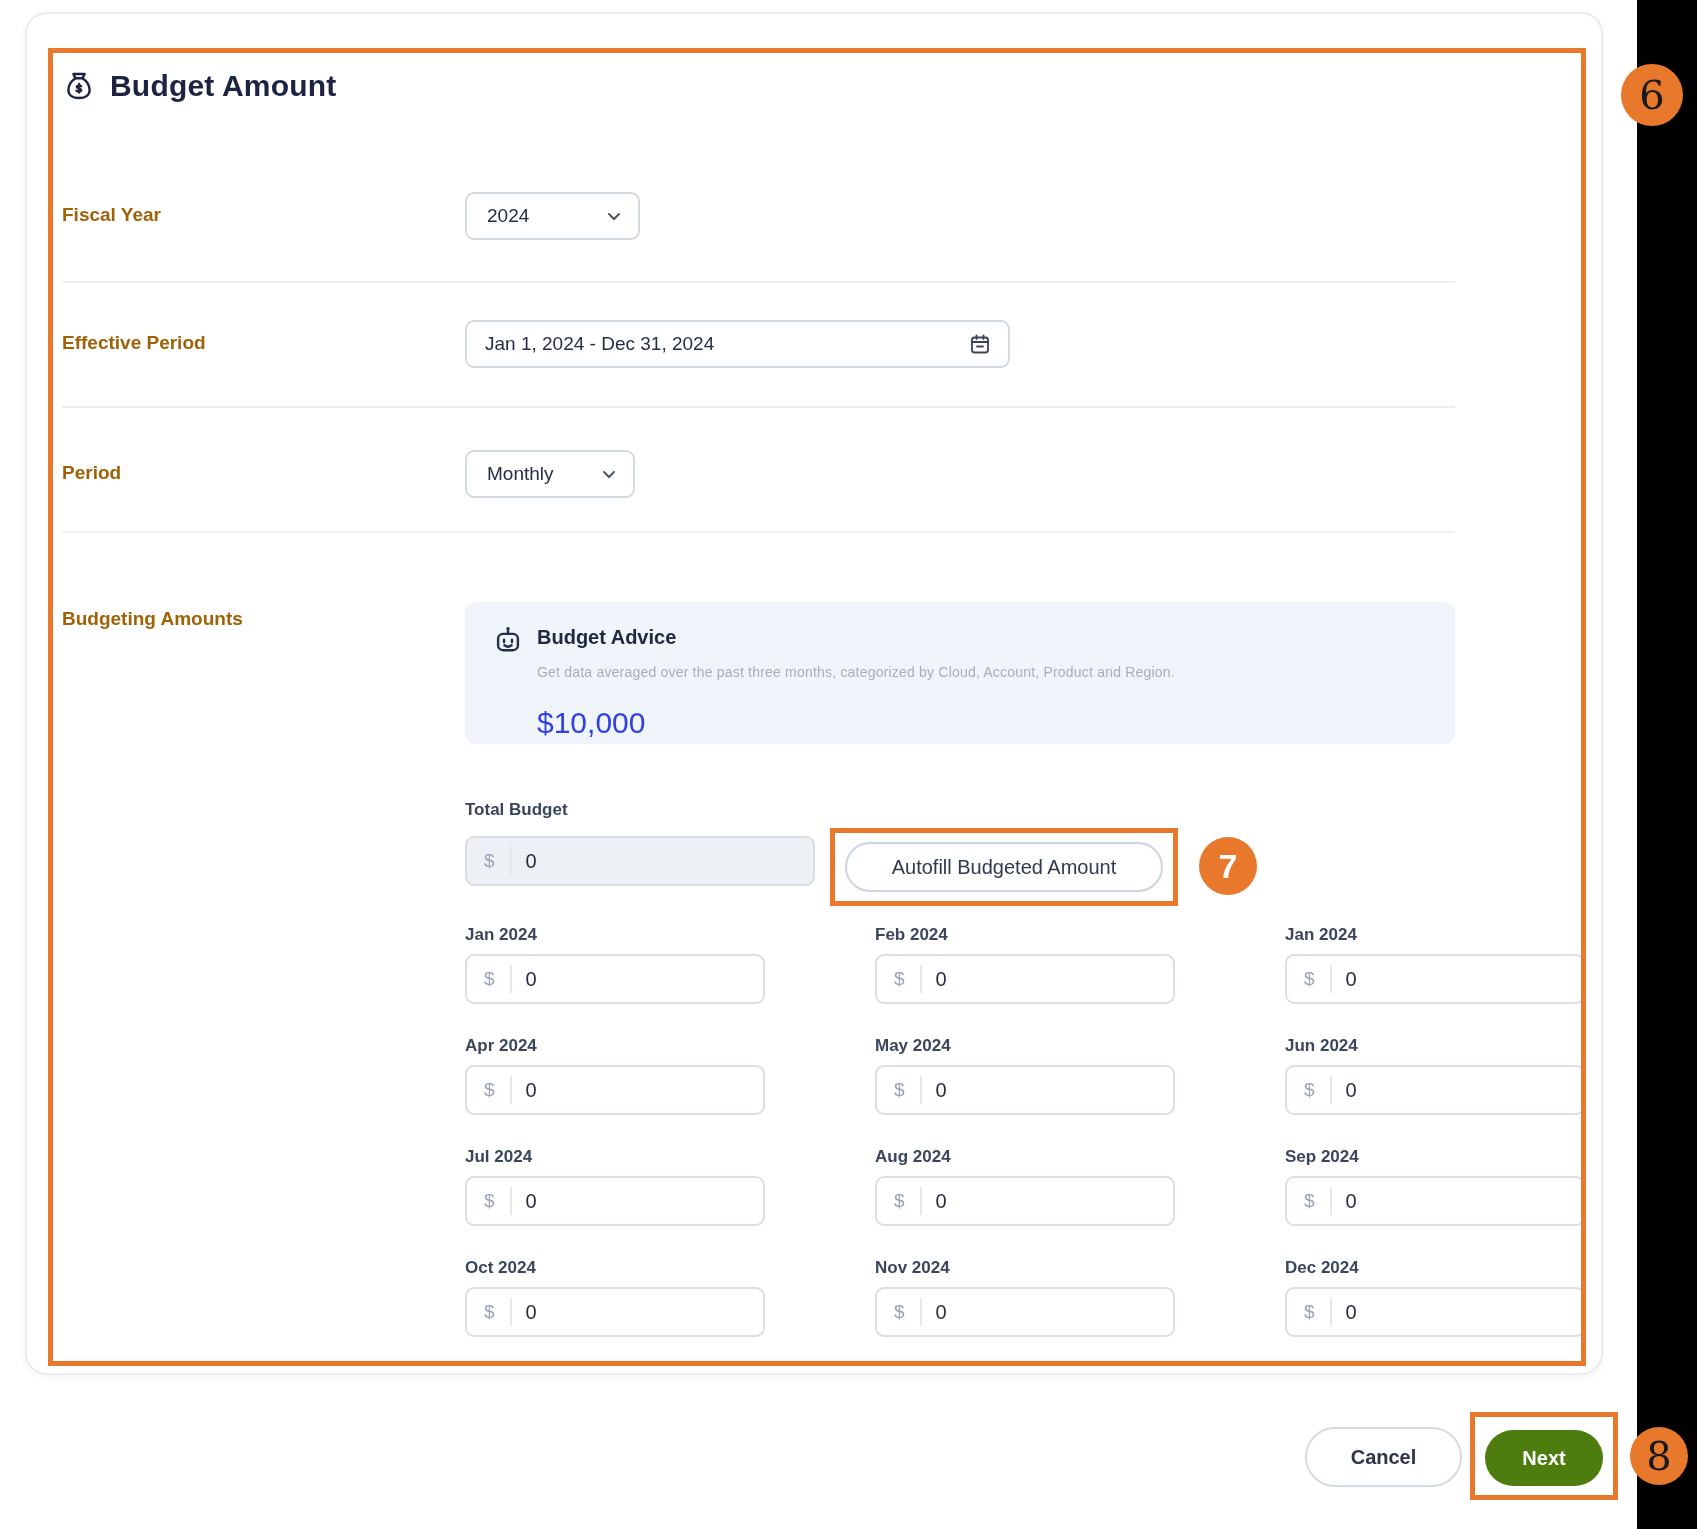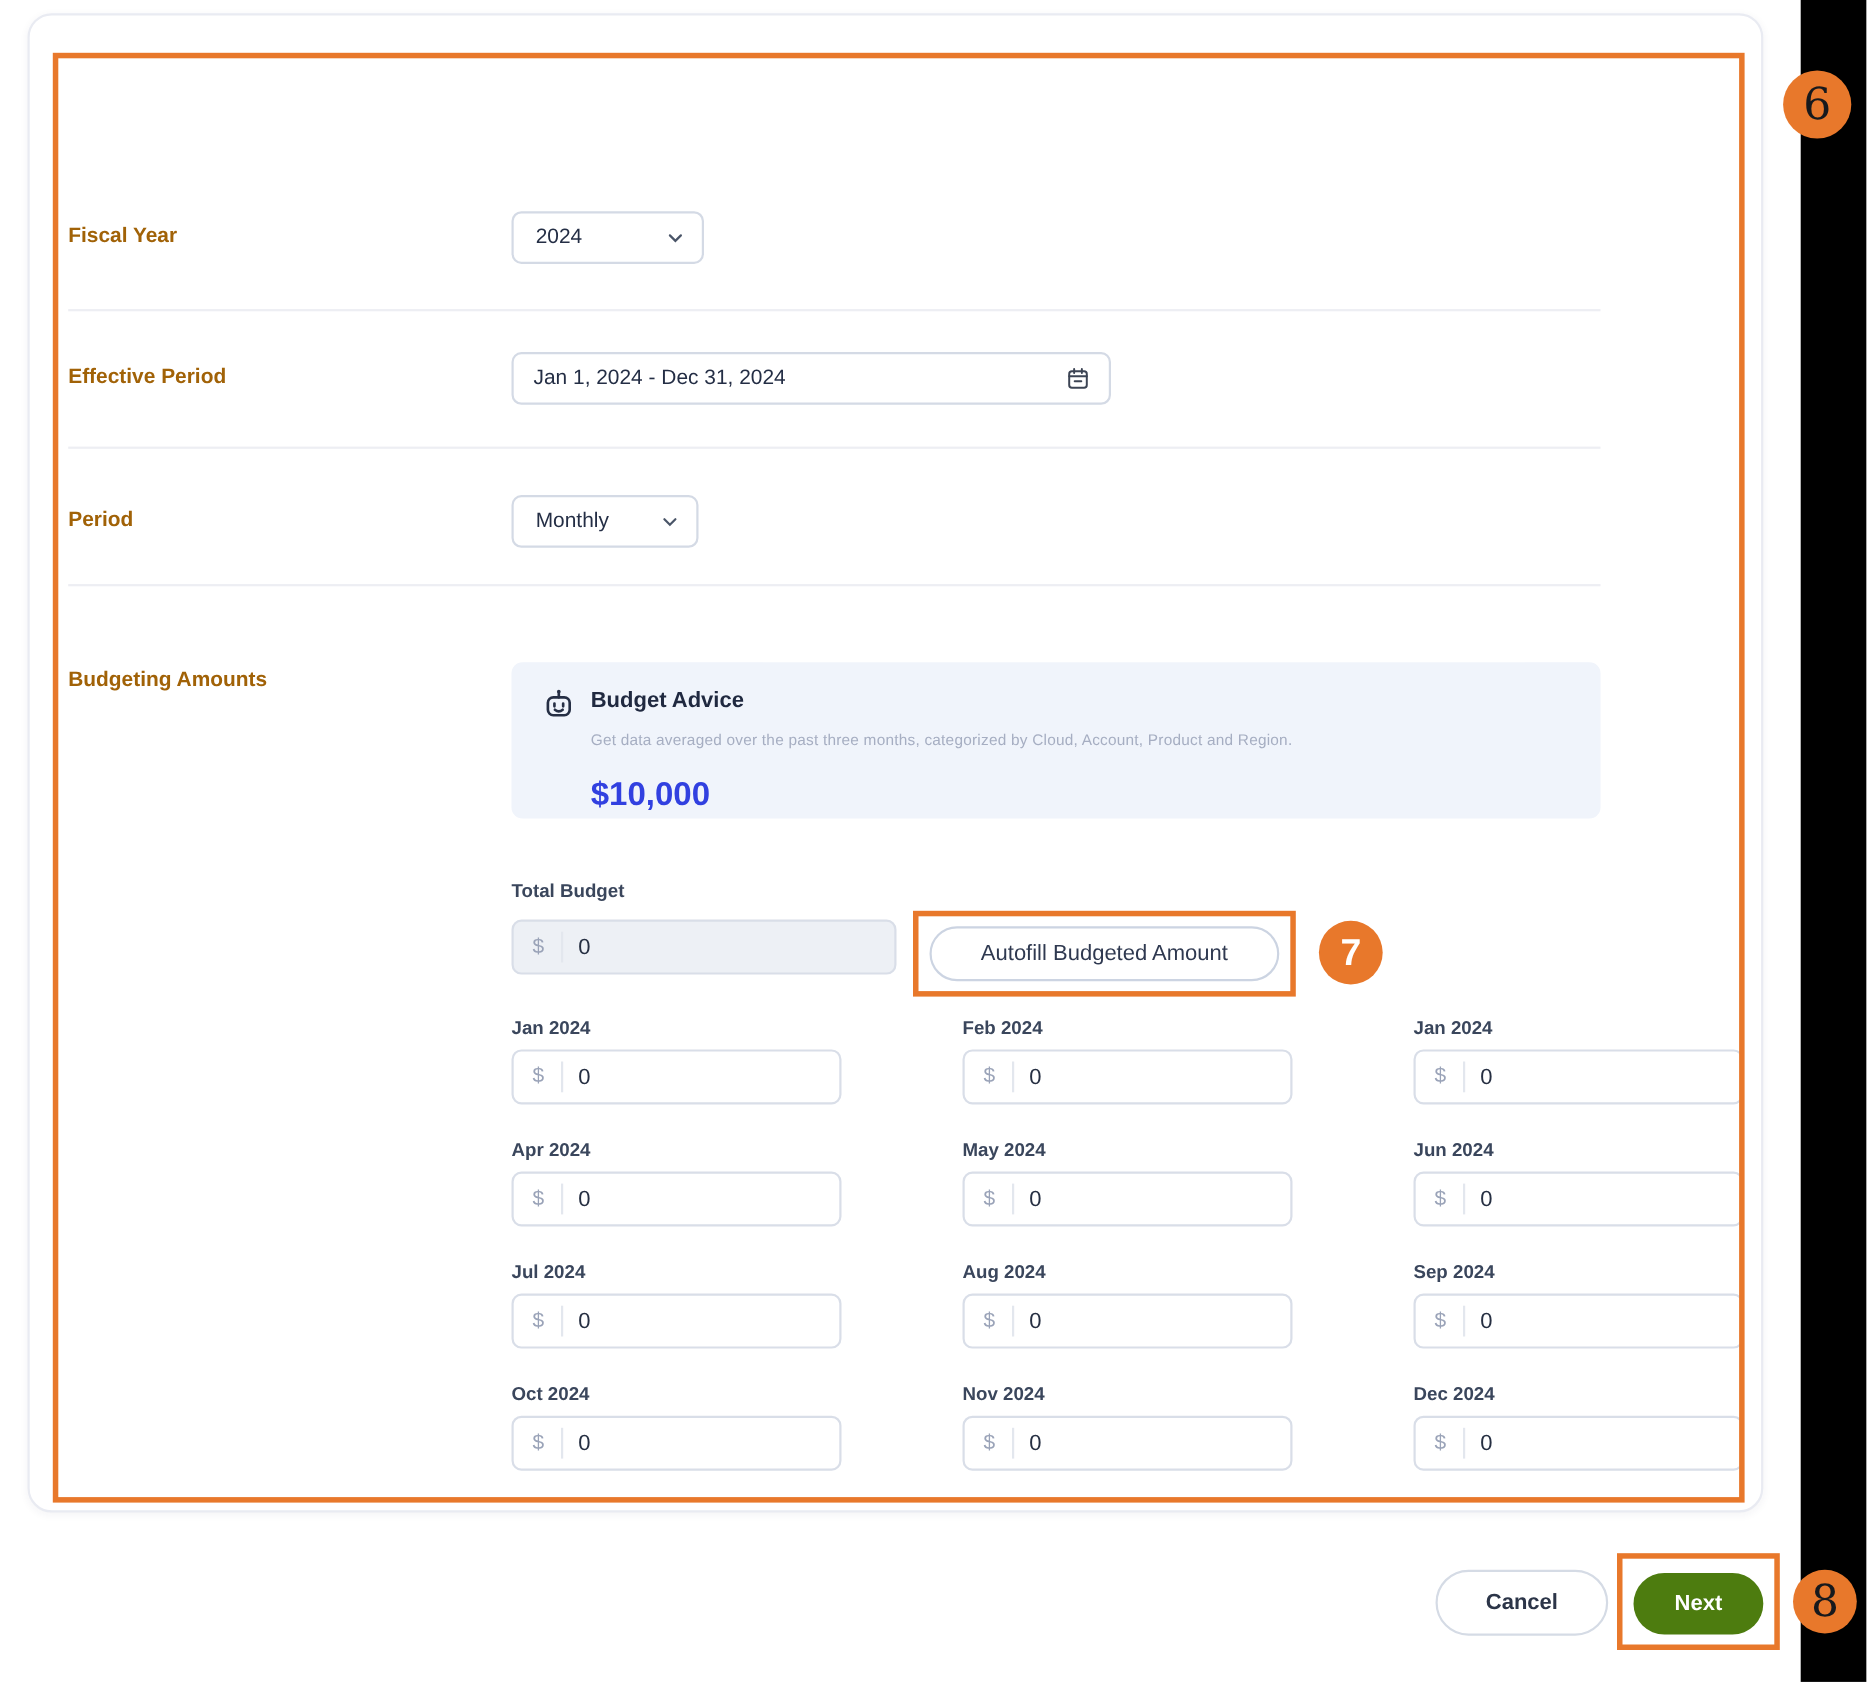--- a/index.html
+++ b/index.html
@@ -53,21 +53,21 @@
   .select-box .sel-val, .text-box .txt-val { font-size: 19px; color: #242e45; }
   .text-box { justify-content: space-between; padding: 0 16px 0 18px; }
 
   
   #advice-box {
     left: 465px; top: 602px; width: 990px; height: 142px;
     background: #f0f4fb; border-radius: 10px; z-index: 4;
   }
   #advice-title { position: absolute; left: 72px; top: 24px; font-size: 20px; font-weight: bold; color: #202940; }
   #advice-desc { position: absolute; left: 72px; top: 62px; font-size: 14px; color: #a6aec2; letter-spacing: 0.2px; }
-  #advice-amount { position: absolute; left: 72px; top: 104px; font-size: 30px; font-weight: bold; color: #3140E0; }
+  #advice-amount { position: absolute; left: 72px; top: 104px; font-size: 30px; font-weight: normal; color: #3140E0; }
   #robot-wrap { position: absolute; left: 26px; top: 22px; }
 
   .field-label { font-size: 17px; font-weight: bold; color: #3a465c; z-index: 4; }
 
   .money-input {
     display: flex; align-items: center; height: 50px;
     background: #fff; border: 2px solid #d9dee8; border-radius: 9px; z-index: 4;
   }
   .money-input.disabled { background: #edf0f5; }
   .money-input .currency { font-size: 19px; color: #9aa3b8; padding: 0 15px 0 17px; }
@@ -128,20 +128,30 @@
   <div id="badge6" class="abs badge">
     <span class="digit">6</span>
   </div>
   <div id="badge7" class="abs badge">
     <span class="digit">7</span>
   </div>
   <div id="badge8" class="abs badge">
     <span class="digit">8</span>
   </div>
 
+  <div id="header" class="abs">
+    <span>
+      <svg class="icon-svg" width="34" height="34" viewBox="0 0 24 24" fill="none" stroke="#1c2442" stroke-width="1.7" stroke-linecap="round" stroke-linejoin="round">
+        <path d="M9.5 6.5 L8 3.5 h8 L14.5 6.5"></path>
+        <path d="M9.5 6.5 h5 c3.2 2.2 5 5.2 5 8.3 c0 3.6 -3.2 5.7 -7.5 5.7 s-7.5 -2.1 -7.5 -5.7 c0 -3.1 1.8 -6.1 5 -8.3 z"></path>
+        <path d="M12 10.5 v6 M10.3 15.3 c0.4 0.8 3 0.9 3.2 -0.3 c0.2 -1.4 -3.2 -1.2 -3.1 -2.6 c0.1 -1.1 2.5 -1.1 3 -0.3"></path>
+      </svg>
+    </span>
+    <span id="page-title">Budget Amount</span>
+  </div>
 
   <div class="abs row-label" style="left:62px; top:204px;">Fiscal Year</div>
   <div class="abs select-box" style="left:465px; top:192px; width:175px; height:48px;">
     <span class="sel-val">2024</span>
     <span>
       <svg class="icon-svg" width="16" height="16" viewBox="0 0 16 16" fill="none" stroke="#4a5568" stroke-width="2" stroke-linecap="round">
           <path d="M3 6 l5 5 5-5"></path>
         </svg>
     </span>
   </div>

